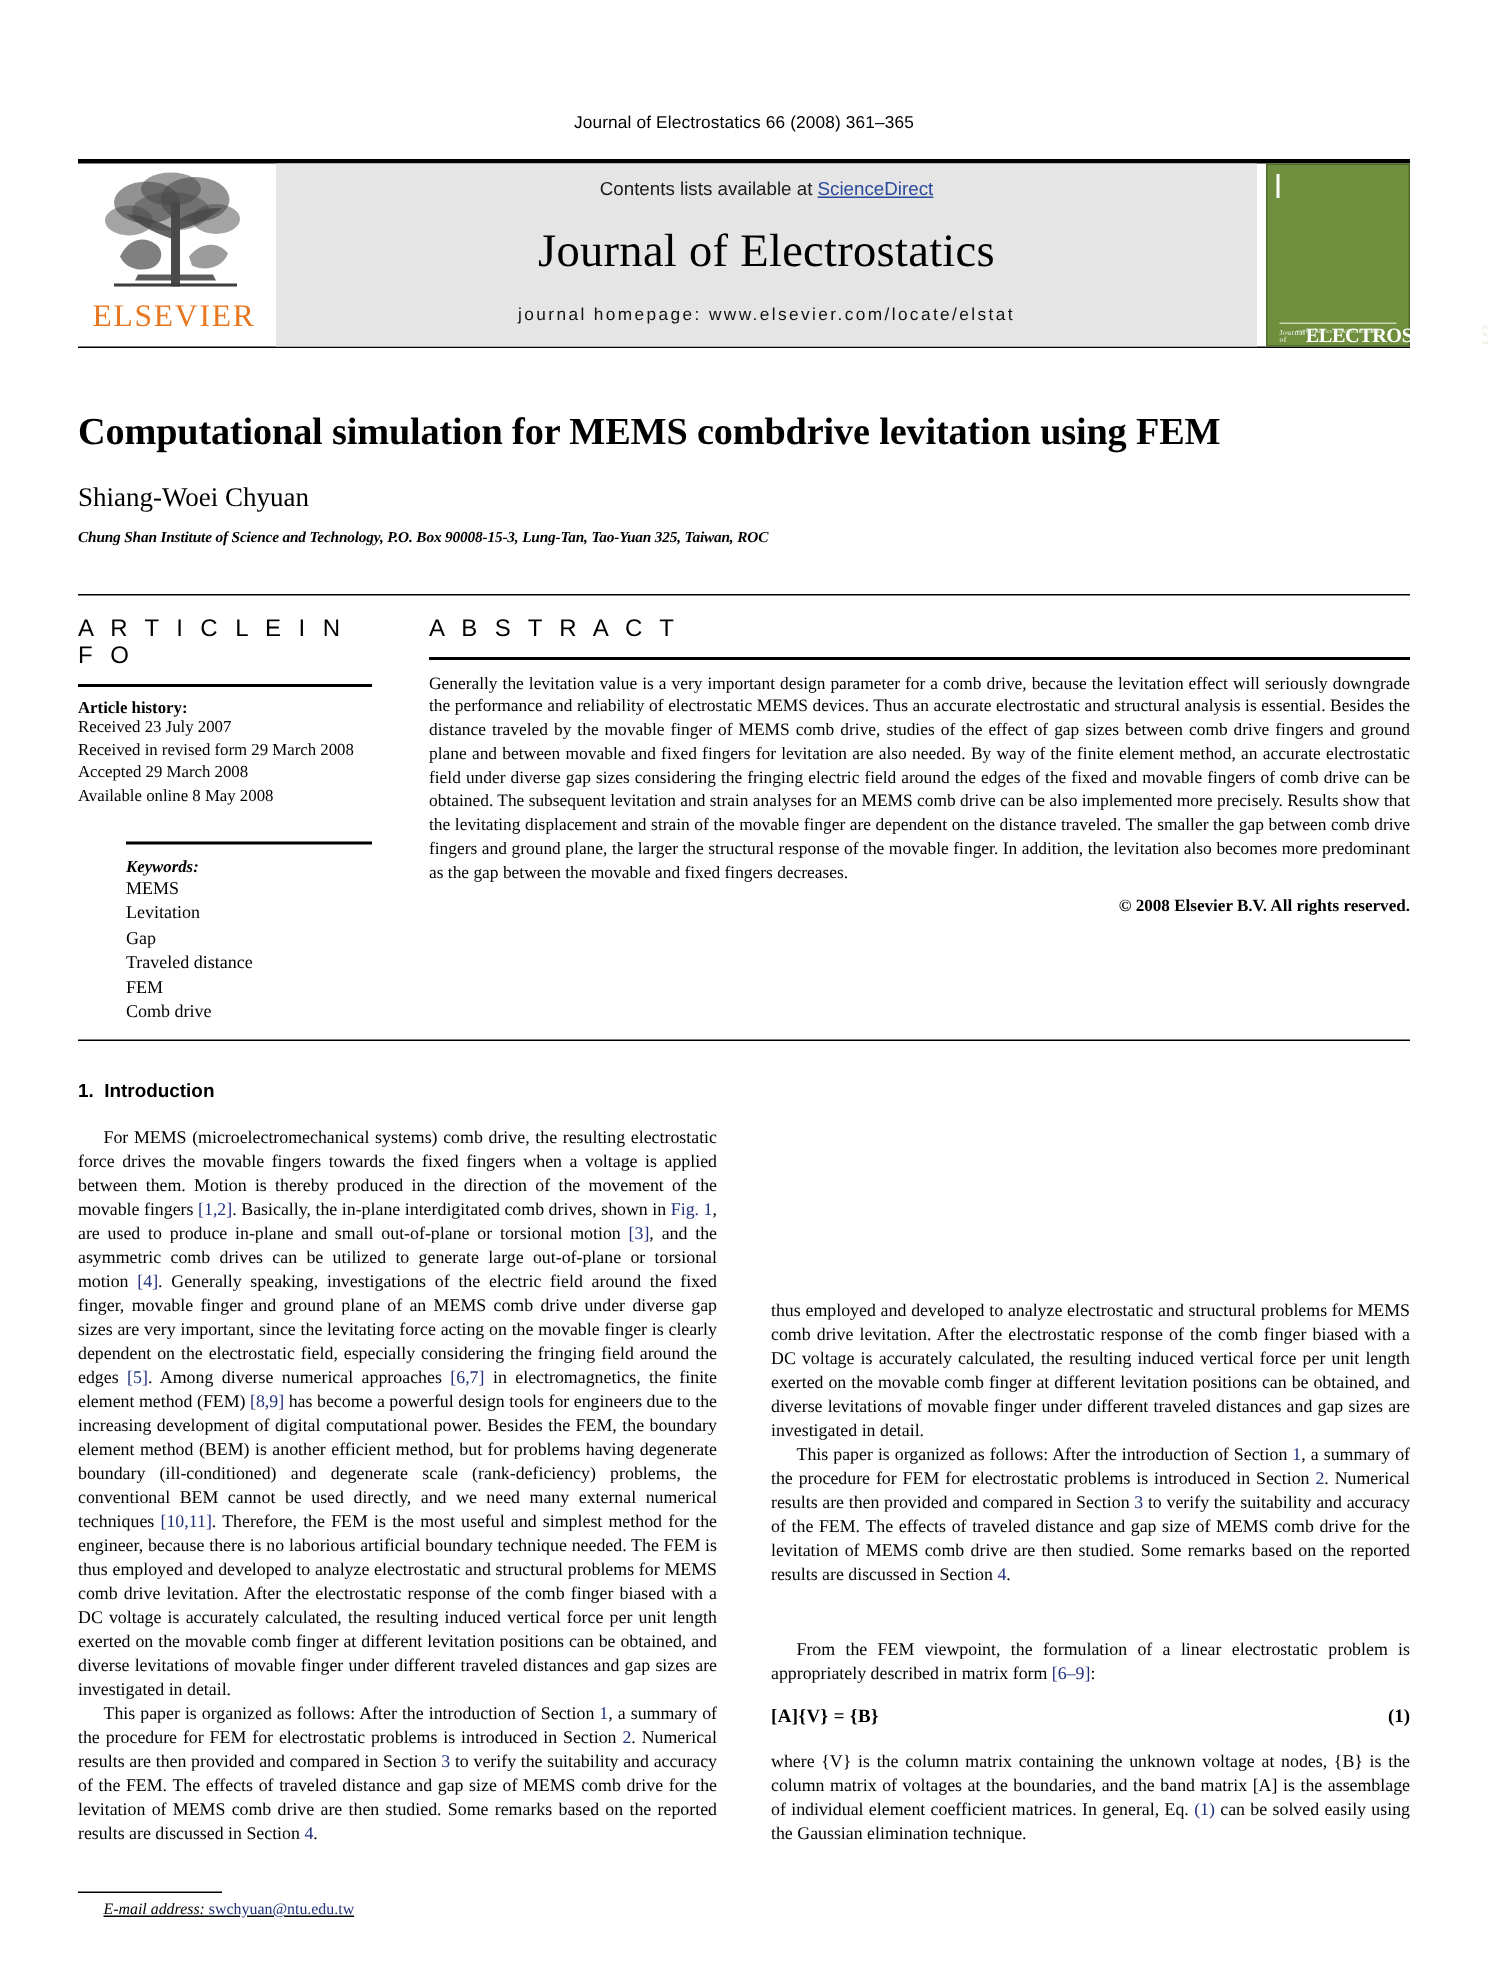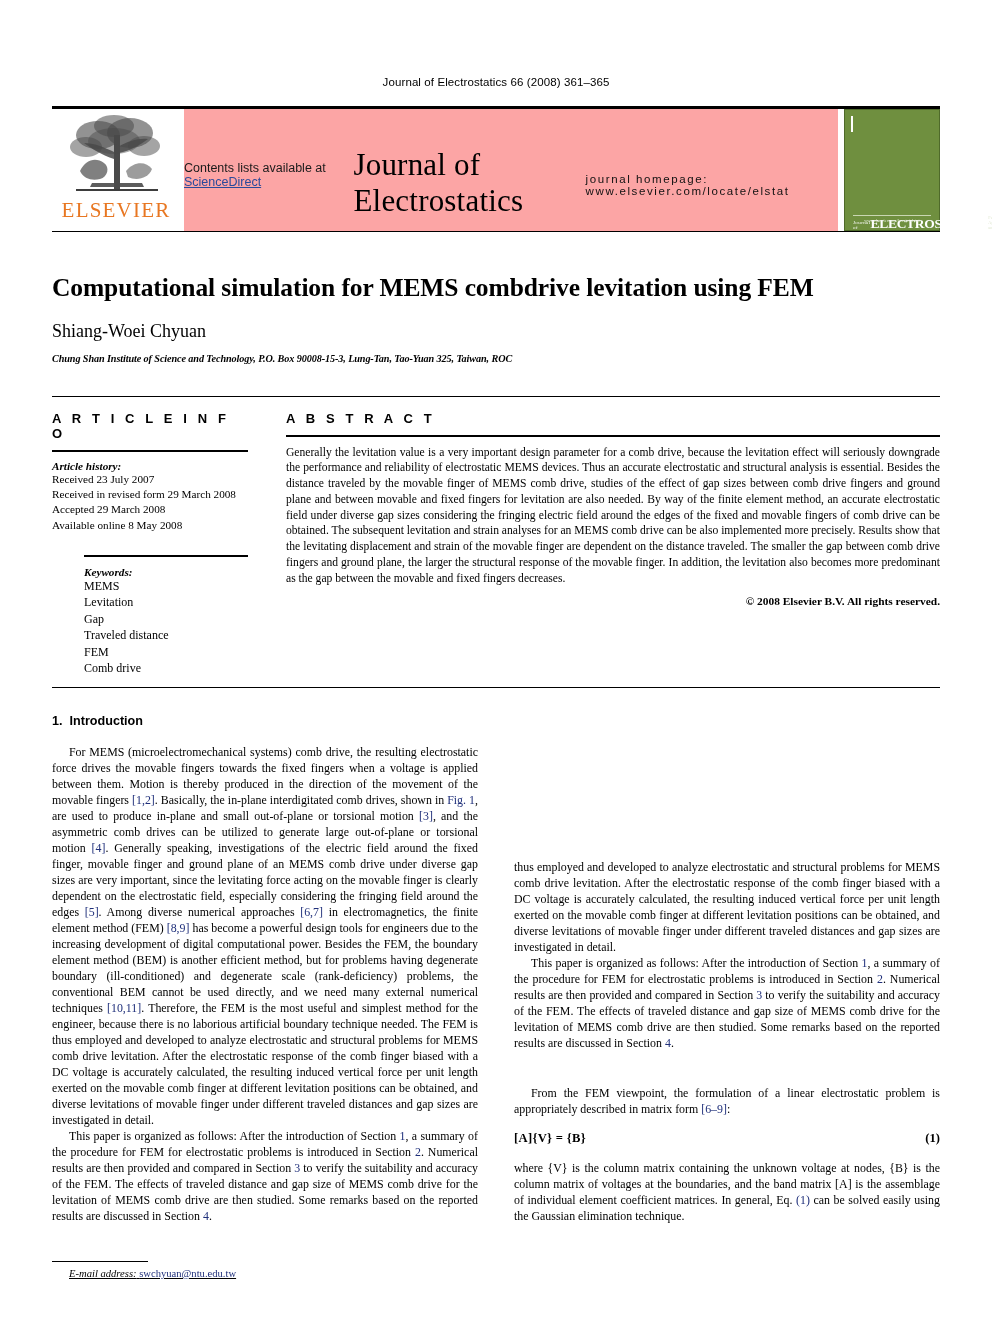--- a/index.html
+++ b/index.html
@@ -58,24 +58,24 @@
   .elsevier-word {
     font-family: "Liberation Serif", serif;
     color: #E87722;
     font-size: 21px;
     letter-spacing: 1.2px;
     line-height: 1;
     margin-top: 1px;
   }
   .journal-banner {
     flex: 1 1 auto;
-    background: #fca5a5;
+    background: #e5e5e5;
     margin: 0 6px 0 4px;
     display: flex;
-    flex-direction: row;
+    flex-direction: column;
     align-items: center;
     justify-content: flex-start;
     padding-top: 10px;
     box-sizing: border-box;
   }
   .contents-line {
     font-family: "Liberation Sans", sans-serif;
     font-size: 12.5px;
     color: #1a1a1a;
   }
@@ -189,31 +189,30 @@
     flex: 0 0 222px;
     padding-right: 26px;
     box-sizing: border-box;
   }
   .col-abstract {
     flex: 1 1 auto;
     padding-left: 12px;
   }
   .sec-label {
     font-family: "Liberation Sans", sans-serif;
-    font-size: 13px;
-    font-weight: bold;
+    font-size: 16px;
+    font-weight: normal;
     letter-spacing: 3.6px;
   }
   .thin-rule {
     border-top: 2px solid #000;
     margin-top: 9px;
     margin-bottom: 8px;
   }
   .hist-title {
-    font-style: italic;
     font-weight: bold;
     font-size: 11.2px;
   }
   .hist-line {
     font-size: 11.2px;
     line-height: 1.37;
   }
   .kw-block {
     margin-top: 22px;
     border-top: 2px solid #000;

